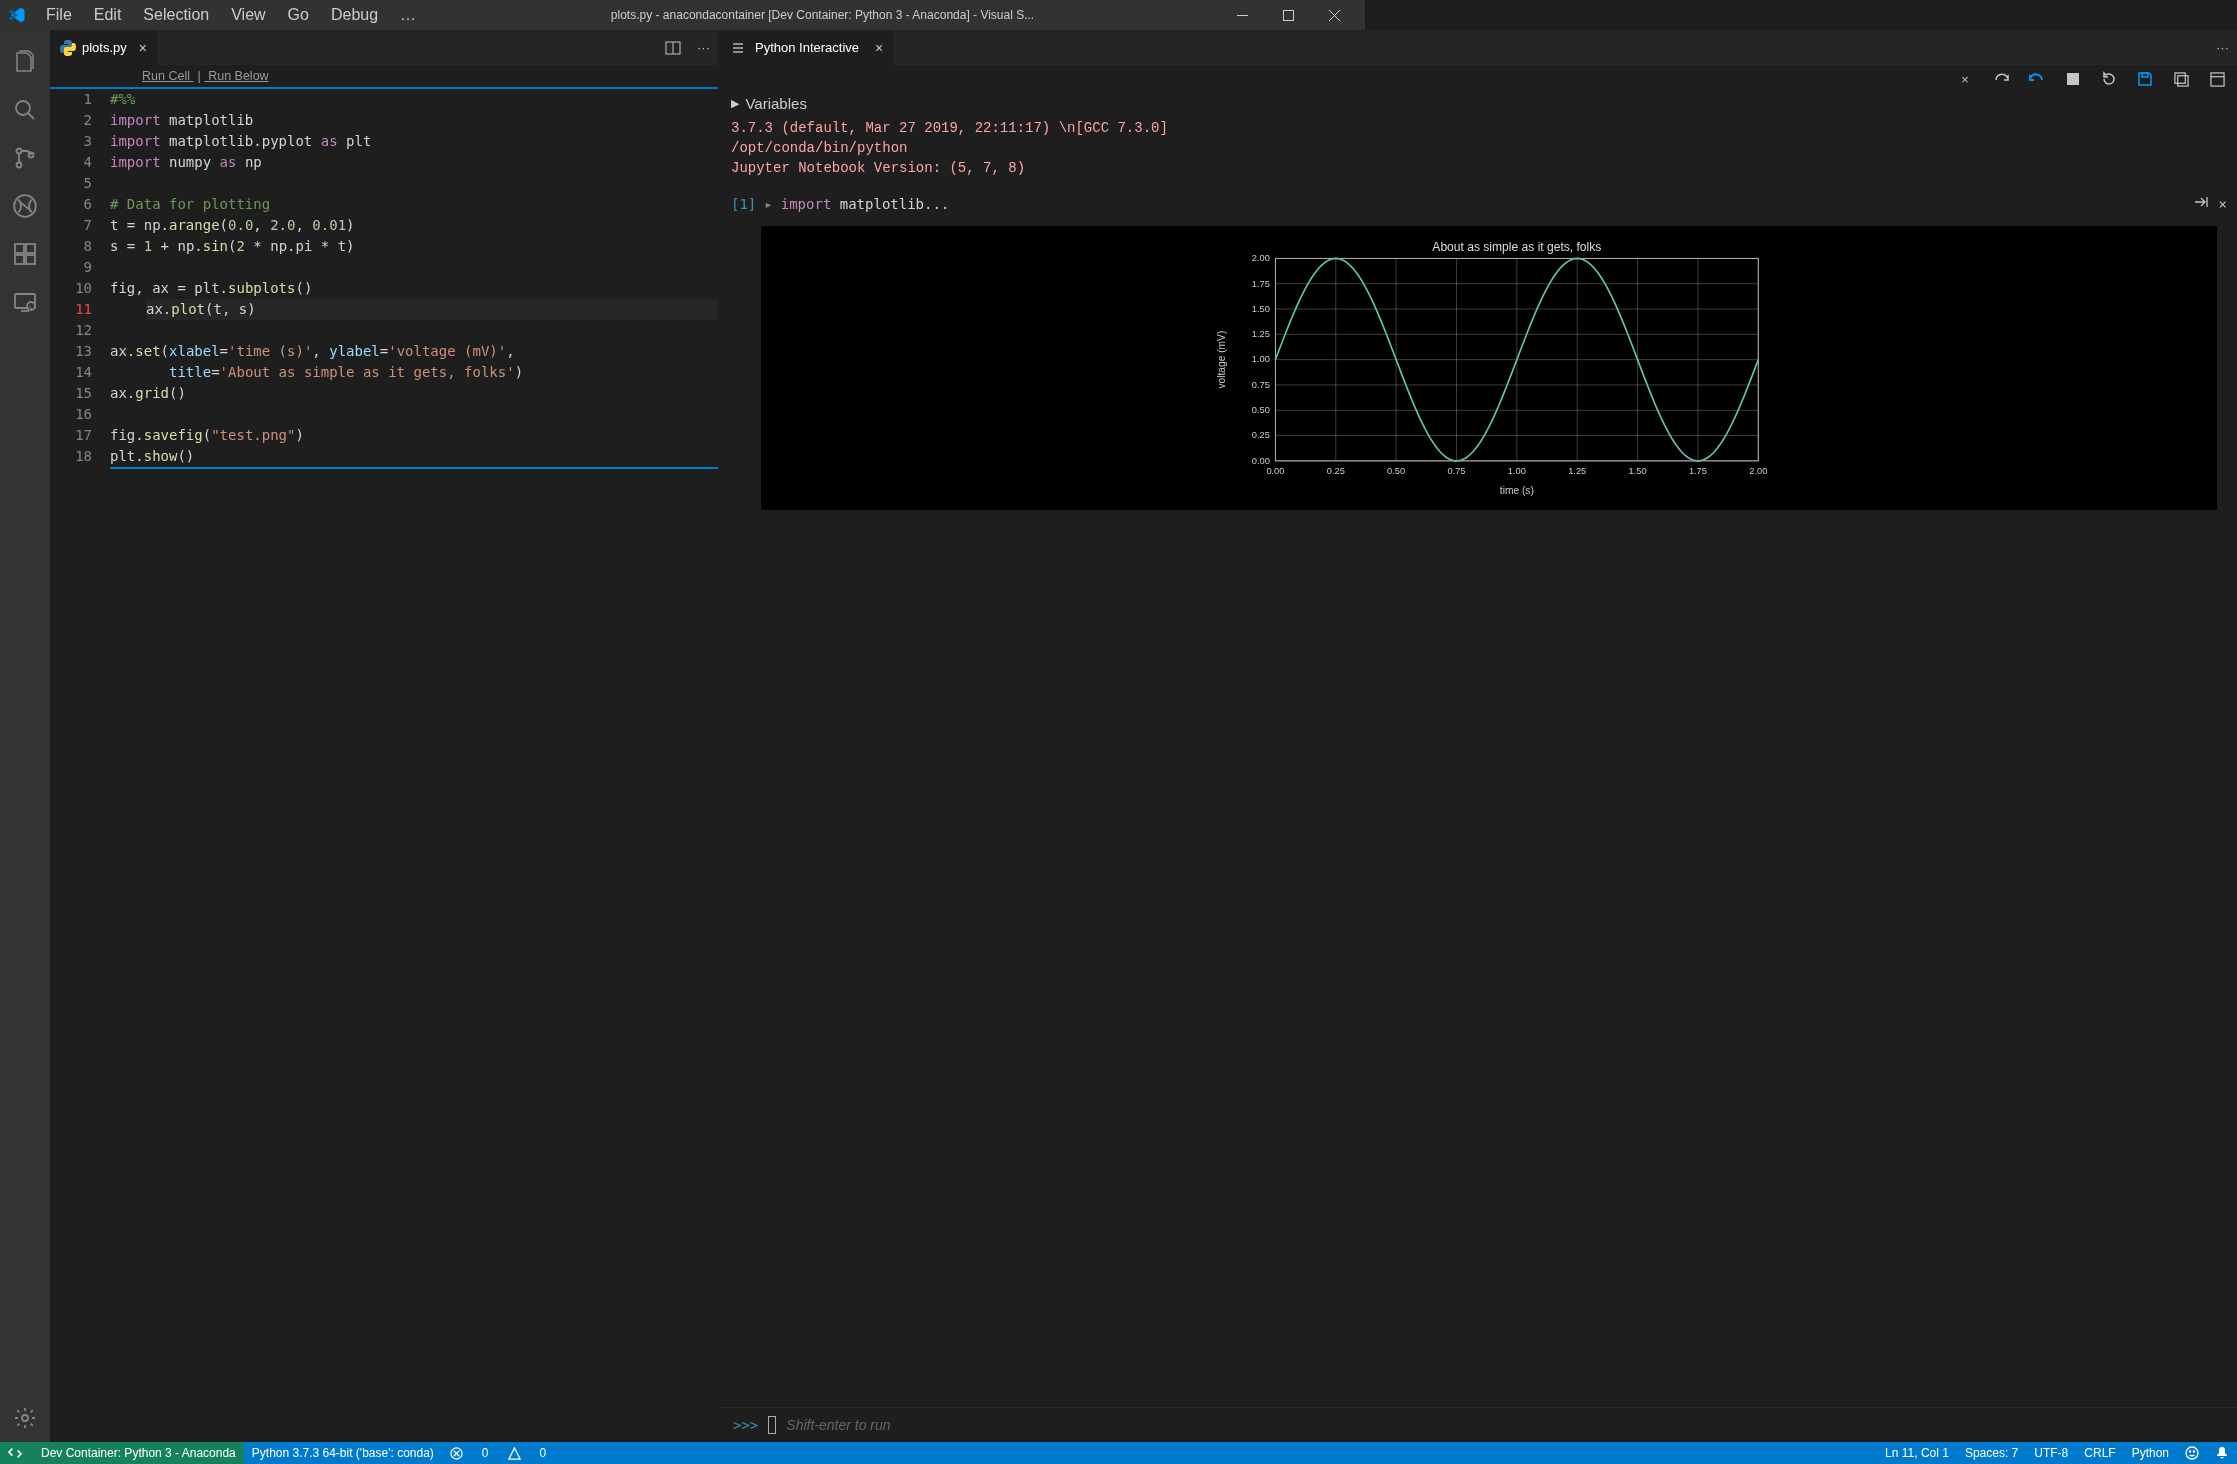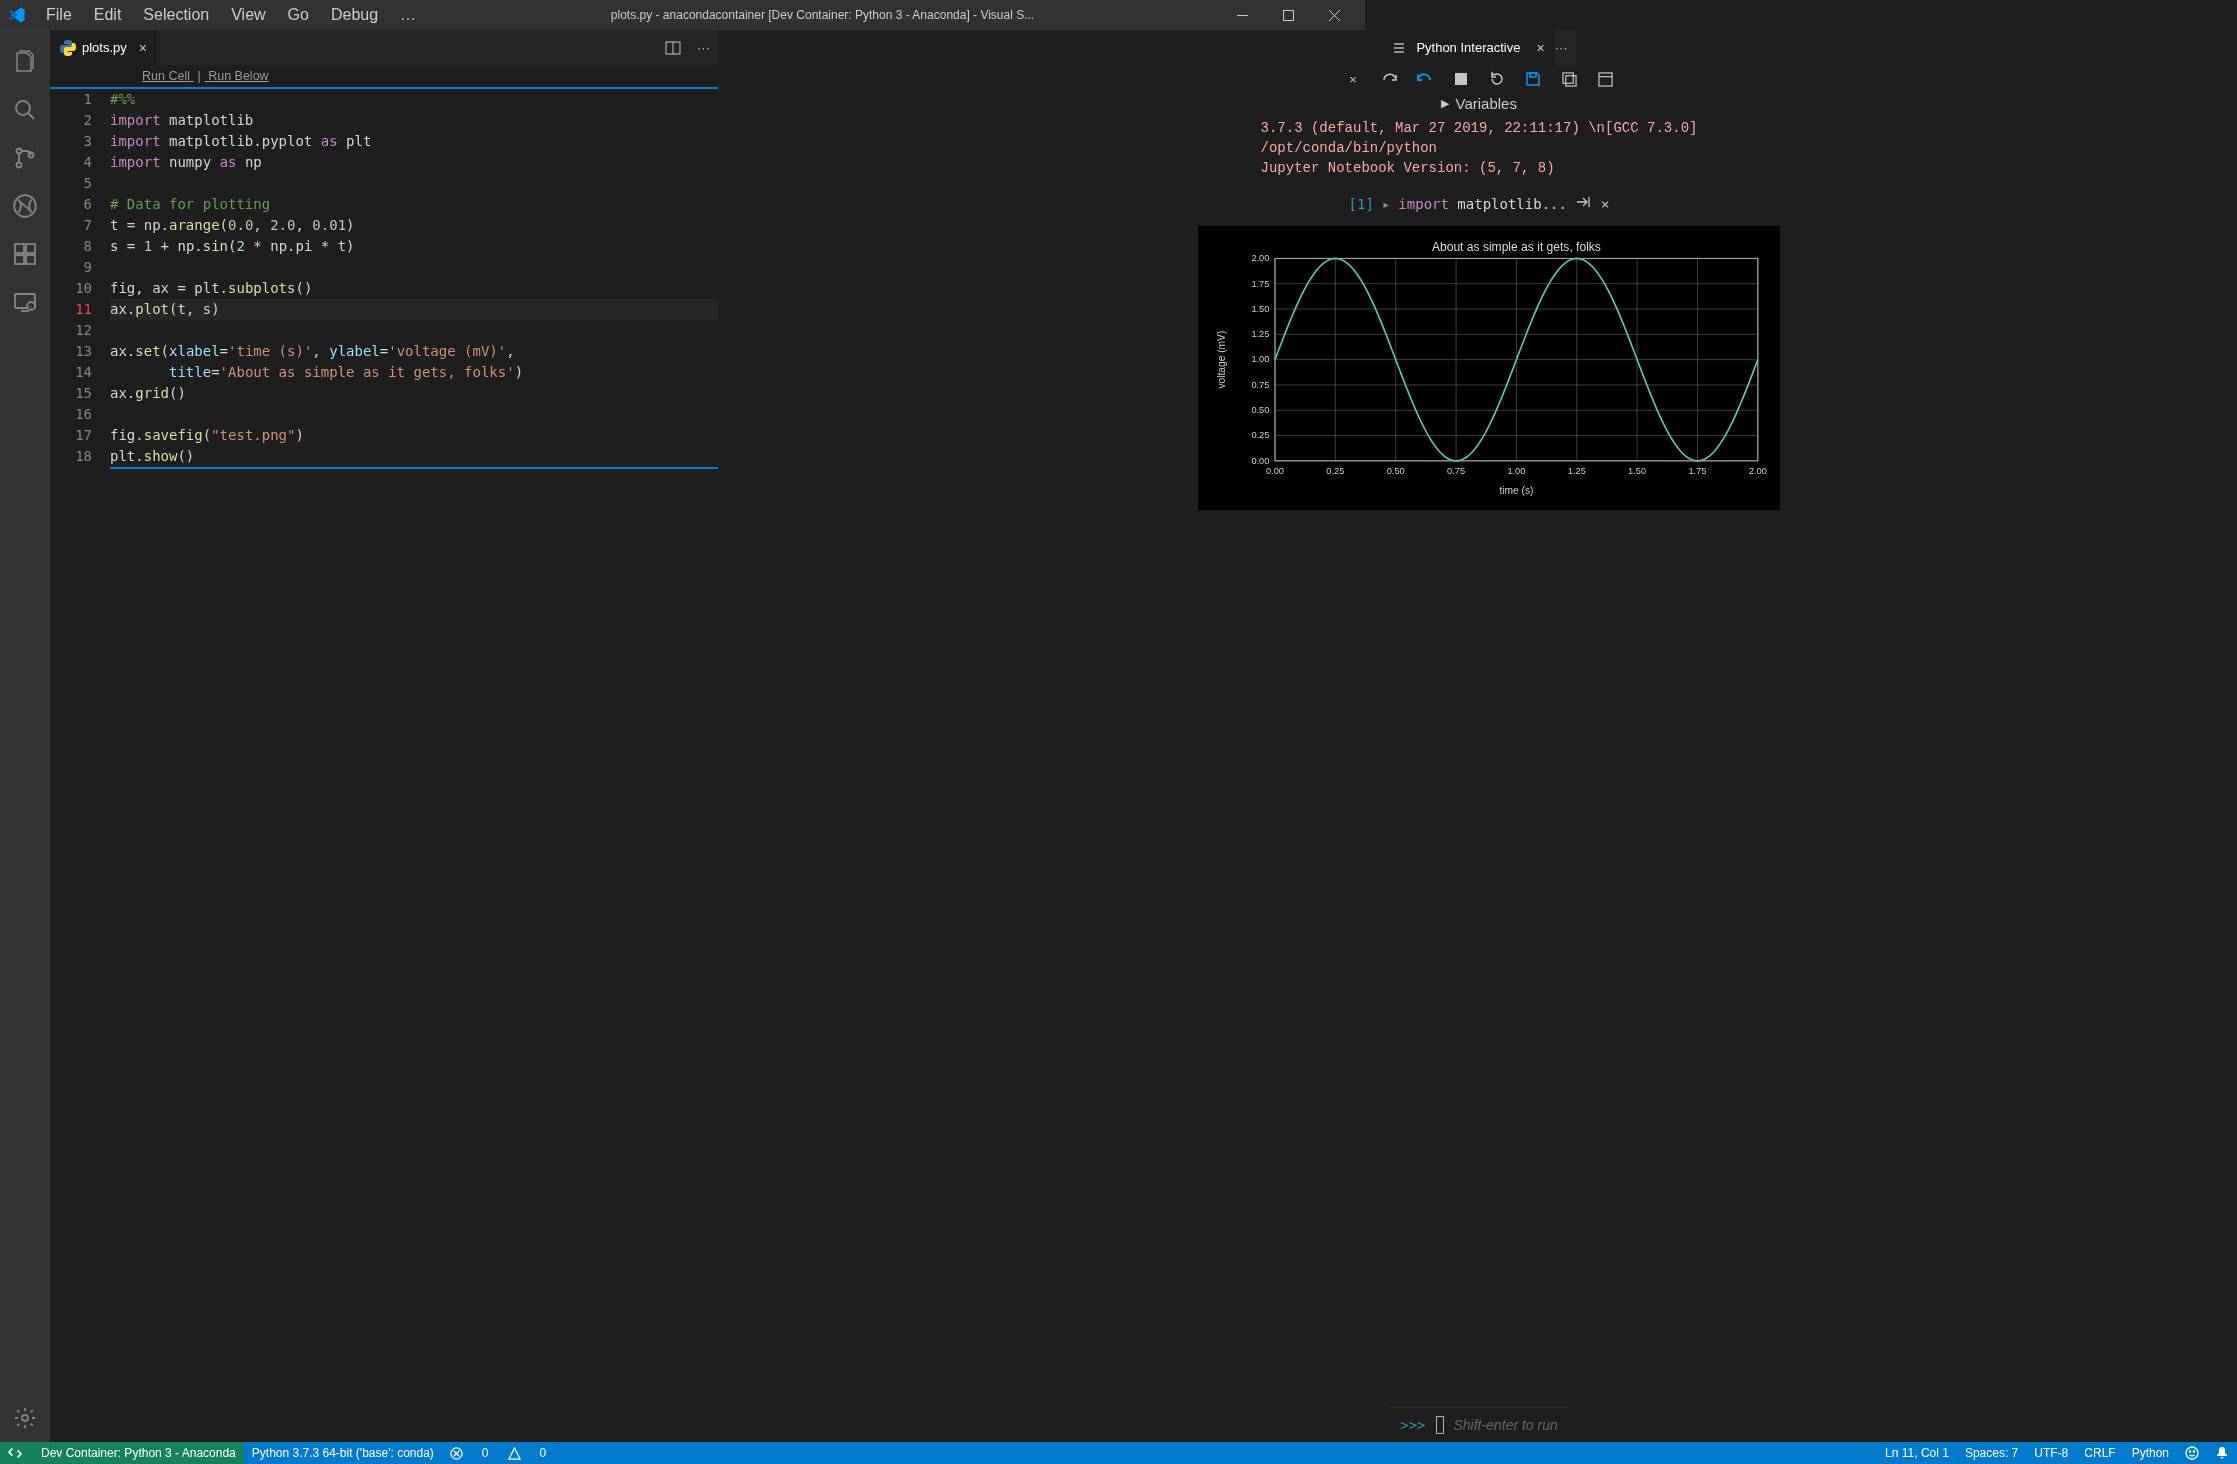--- a/index.html
+++ b/index.html
@@ -119,39 +119,38 @@
   color: #858585;
 }
 .gutter .ln { height: 21px; }
 .gutter .ln.current { color: #ef4444; }
 .code-lines { flex: 1; position: relative; }
 .code-line {
   height: 21px;
   white-space: pre;
   color: #d4d4d4;
 }
-.code-line.current { background: rgba(255,255,255,0.04);}
+.code-line.current { background: rgba(255,255,255,0.04); margin-left: 36px;}
 .tk-cmt { color: #6a9955; }
 .tk-kw { color: #c586c0; }
 .tk-id { color: #d4d4d4; }
 .tk-func { color: #dcdcaa; }
 .tk-num { color: #b5cea8; }
 .tk-str { color: #ce9178; }
 .tk-op { color: #d4d4d4; }
 .tk-name { color: #9cdcfe; }
 .splitter {
   width: 3px;
   background: #1e1e1e;
 }
 .interactive-pane {
   flex: 1;
   display: flex;
   flex-direction: column;
   background: #1e1e1e;
-  align-items: center;
 }
 .int-tab { display:flex; align-items:center; padding:0 10px; background:#1e1e1e; gap:10px; color:#fff; font-size:13px;}
 .int-toolbar {
   display: flex;
   justify-content: flex-end;
   gap: 16px;
   padding: 4px 10px 4px;
   align-items: center;
 }
 .int-toolbar .tico { color: #c5c5c5; width: 20px; height: 20px; display:flex;align-items:center;justify-content:center;}

